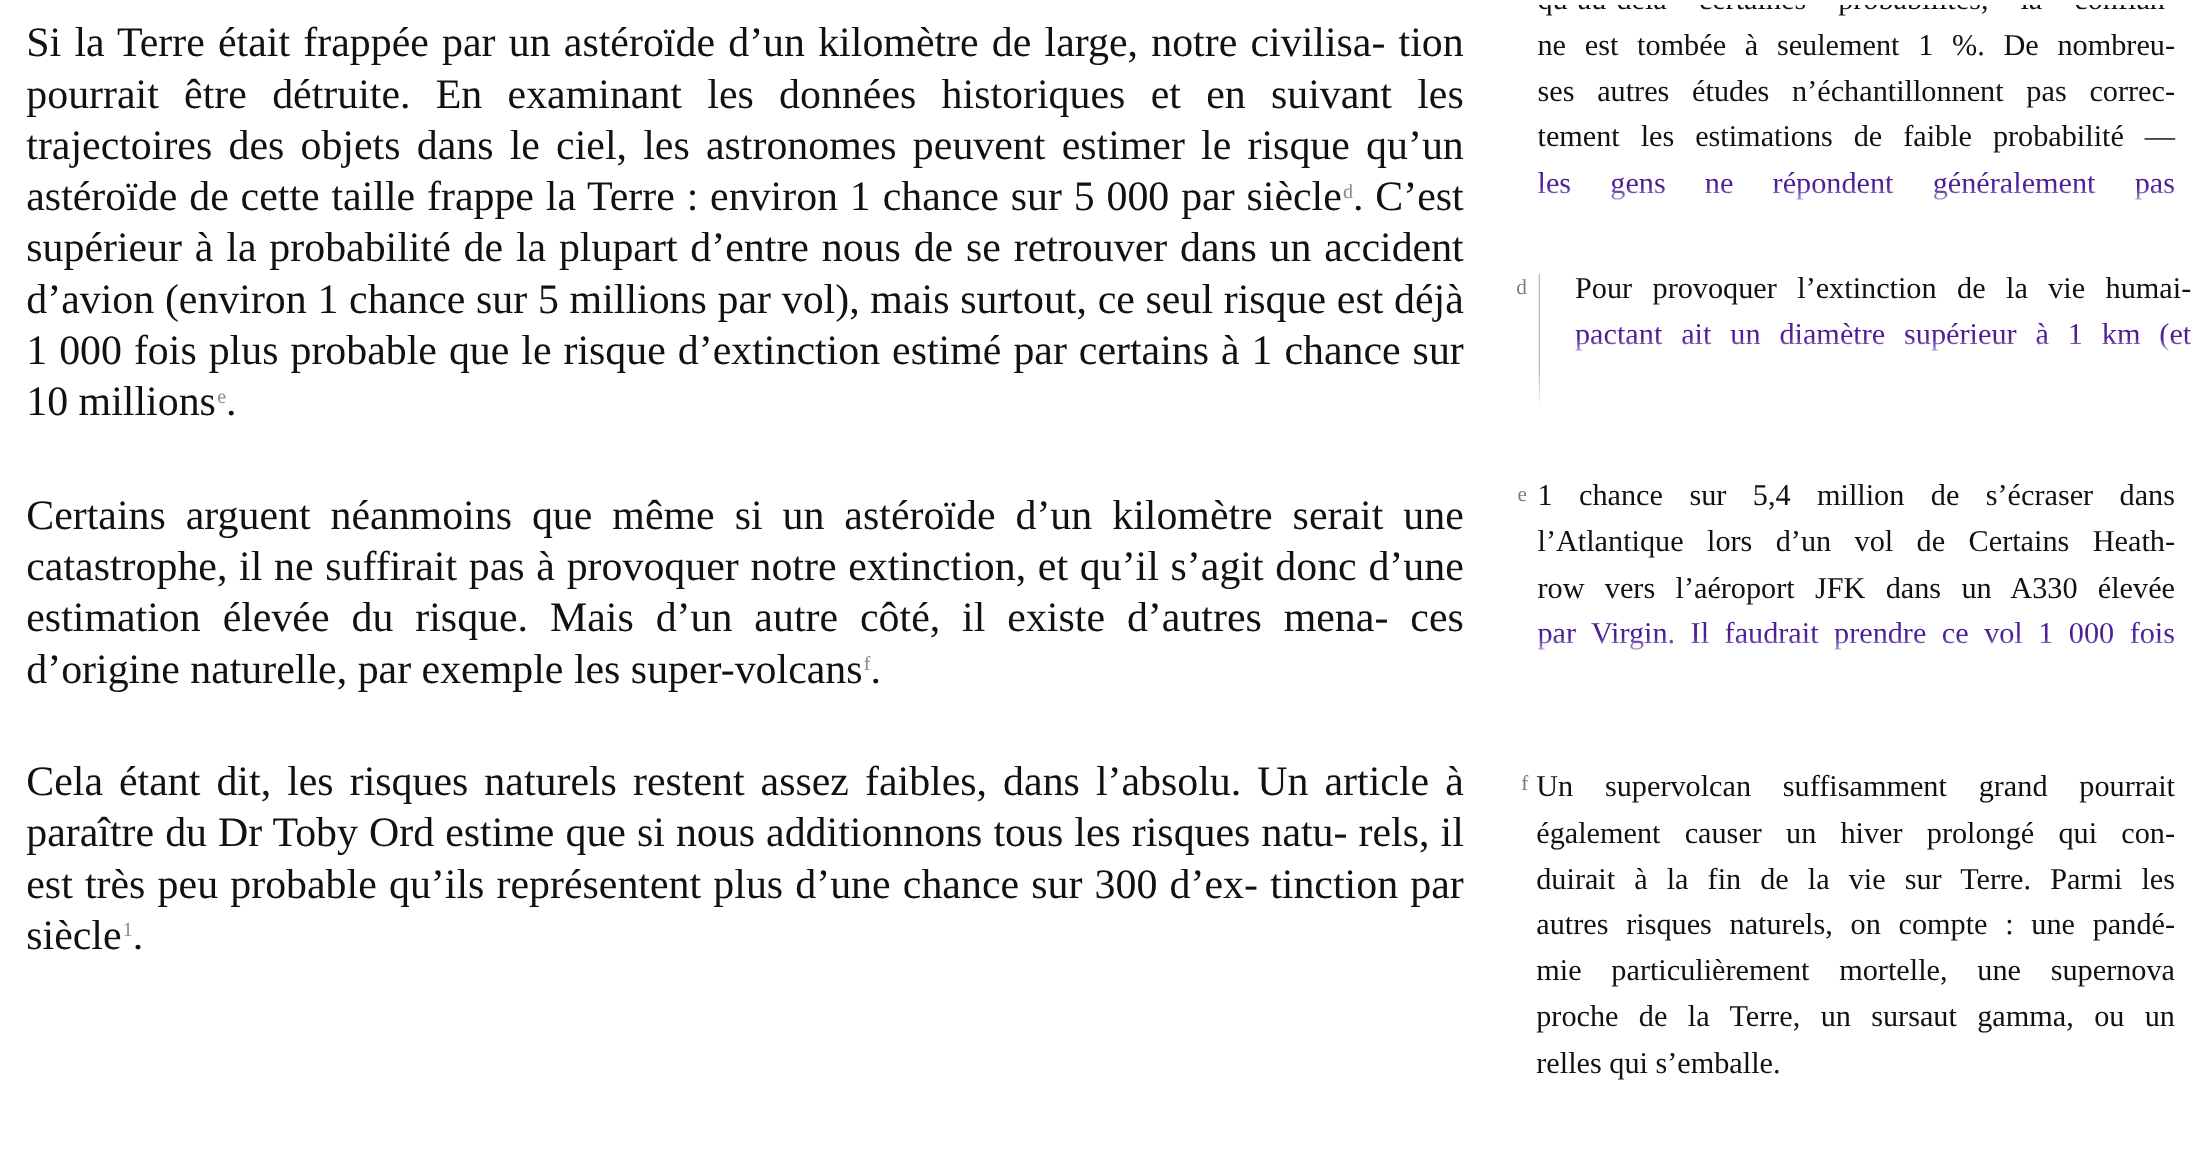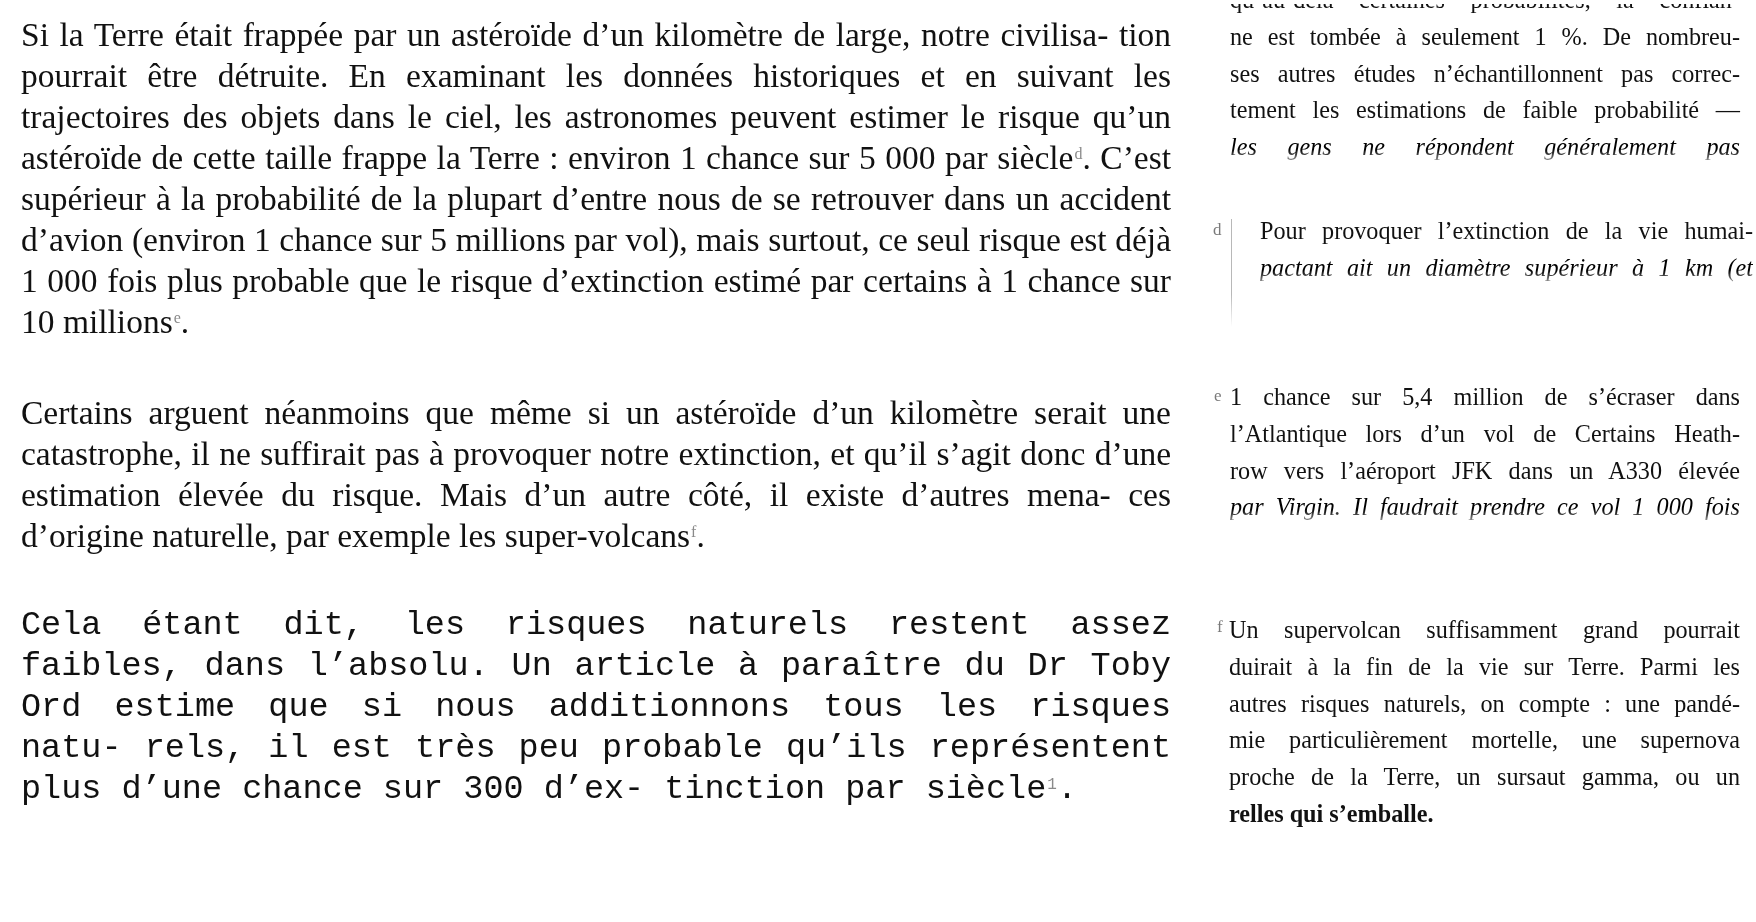--- a/index.html
+++ b/index.html
@@ -21,21 +21,21 @@
       top: 14px;
       width: 1150px;
       font-size: 33.5px;
       line-height: 41px;
       text-align: justify;
       hyphens: manual;
     }
     .main p {
       margin: 0 0 49.6px 0;
     }
-    .main p:last-child { margin-bottom: 0; font-family: Liberation Mono, monospace; }
+    .main p:last-child { margin-bottom: 0; }
     .fn-ref {
       font-size: 16px;
       color: #8a8a8a;
       vertical-align: top;
       position: relative;
       top: -4px;
       margin-left: 1px;
       cursor: pointer;
     }
     .side {
@@ -61,22 +61,22 @@
       position: absolute;
       text-align: justify;
       text-align-last: auto;
     }
     .note .line {
       display: block;
       text-align: justify;
       text-align-last: justify;
       white-space: nowrap;
     }
-    .note .line.last { text-align-last: left; font-weight: bold; }
-    .fade1 { color: #000000; -webkit-mask-image: linear-gradient(#000 55%, rgba(0,0,0,0.15)); mask-image: linear-gradient(#000 55%, rgba(0,0,0,0.15)); font-style: italic; }
+    .note .line.last { text-align-last: left; }
+    .fade1 { color: #4c1d95; -webkit-mask-image: linear-gradient(#000 55%, rgba(0,0,0,0.15)); mask-image: linear-gradient(#000 55%, rgba(0,0,0,0.15)); }
 
     
     .note-c { top: -18px; }
     .note-c .body { left: 30px; width: 510px; }
 
     
     .note-d { top: 219px; }
     .note-d .marker { left: 13px; top: 2px; }
     .note-d .rule {
       position: absolute;
@@ -152,20 +152,21 @@
       <span class="line">l’Atlantique lors d’un vol de Certains Heath-</span>
       <span class="line">row vers l’aéroport JFK dans un A330 élevée</span>
       <span class="line fade1">par Virgin. Il faudrait prendre ce vol 1 000 fois</span>
     </div>
   </div>
 
   <div class="note note-f">
     <span class="marker">f</span>
     <div class="body">
       <span class="line">Un supervolcan suffisamment grand pourrait</span>
+      <span class="line">également causer un hiver prolongé qui con-</span>
       <span class="line">duirait à la fin de la vie sur Terre. Parmi les</span>
       <span class="line">autres risques naturels, on compte : une pandé-</span>
       <span class="line">mie particulièrement mortelle, une supernova</span>
       <span class="line">proche de la Terre, un sursaut gamma, ou un</span>
       <span class="line last">relles qui s’emballe.</span>
     </div>
   </div>
 
 </div>
 

